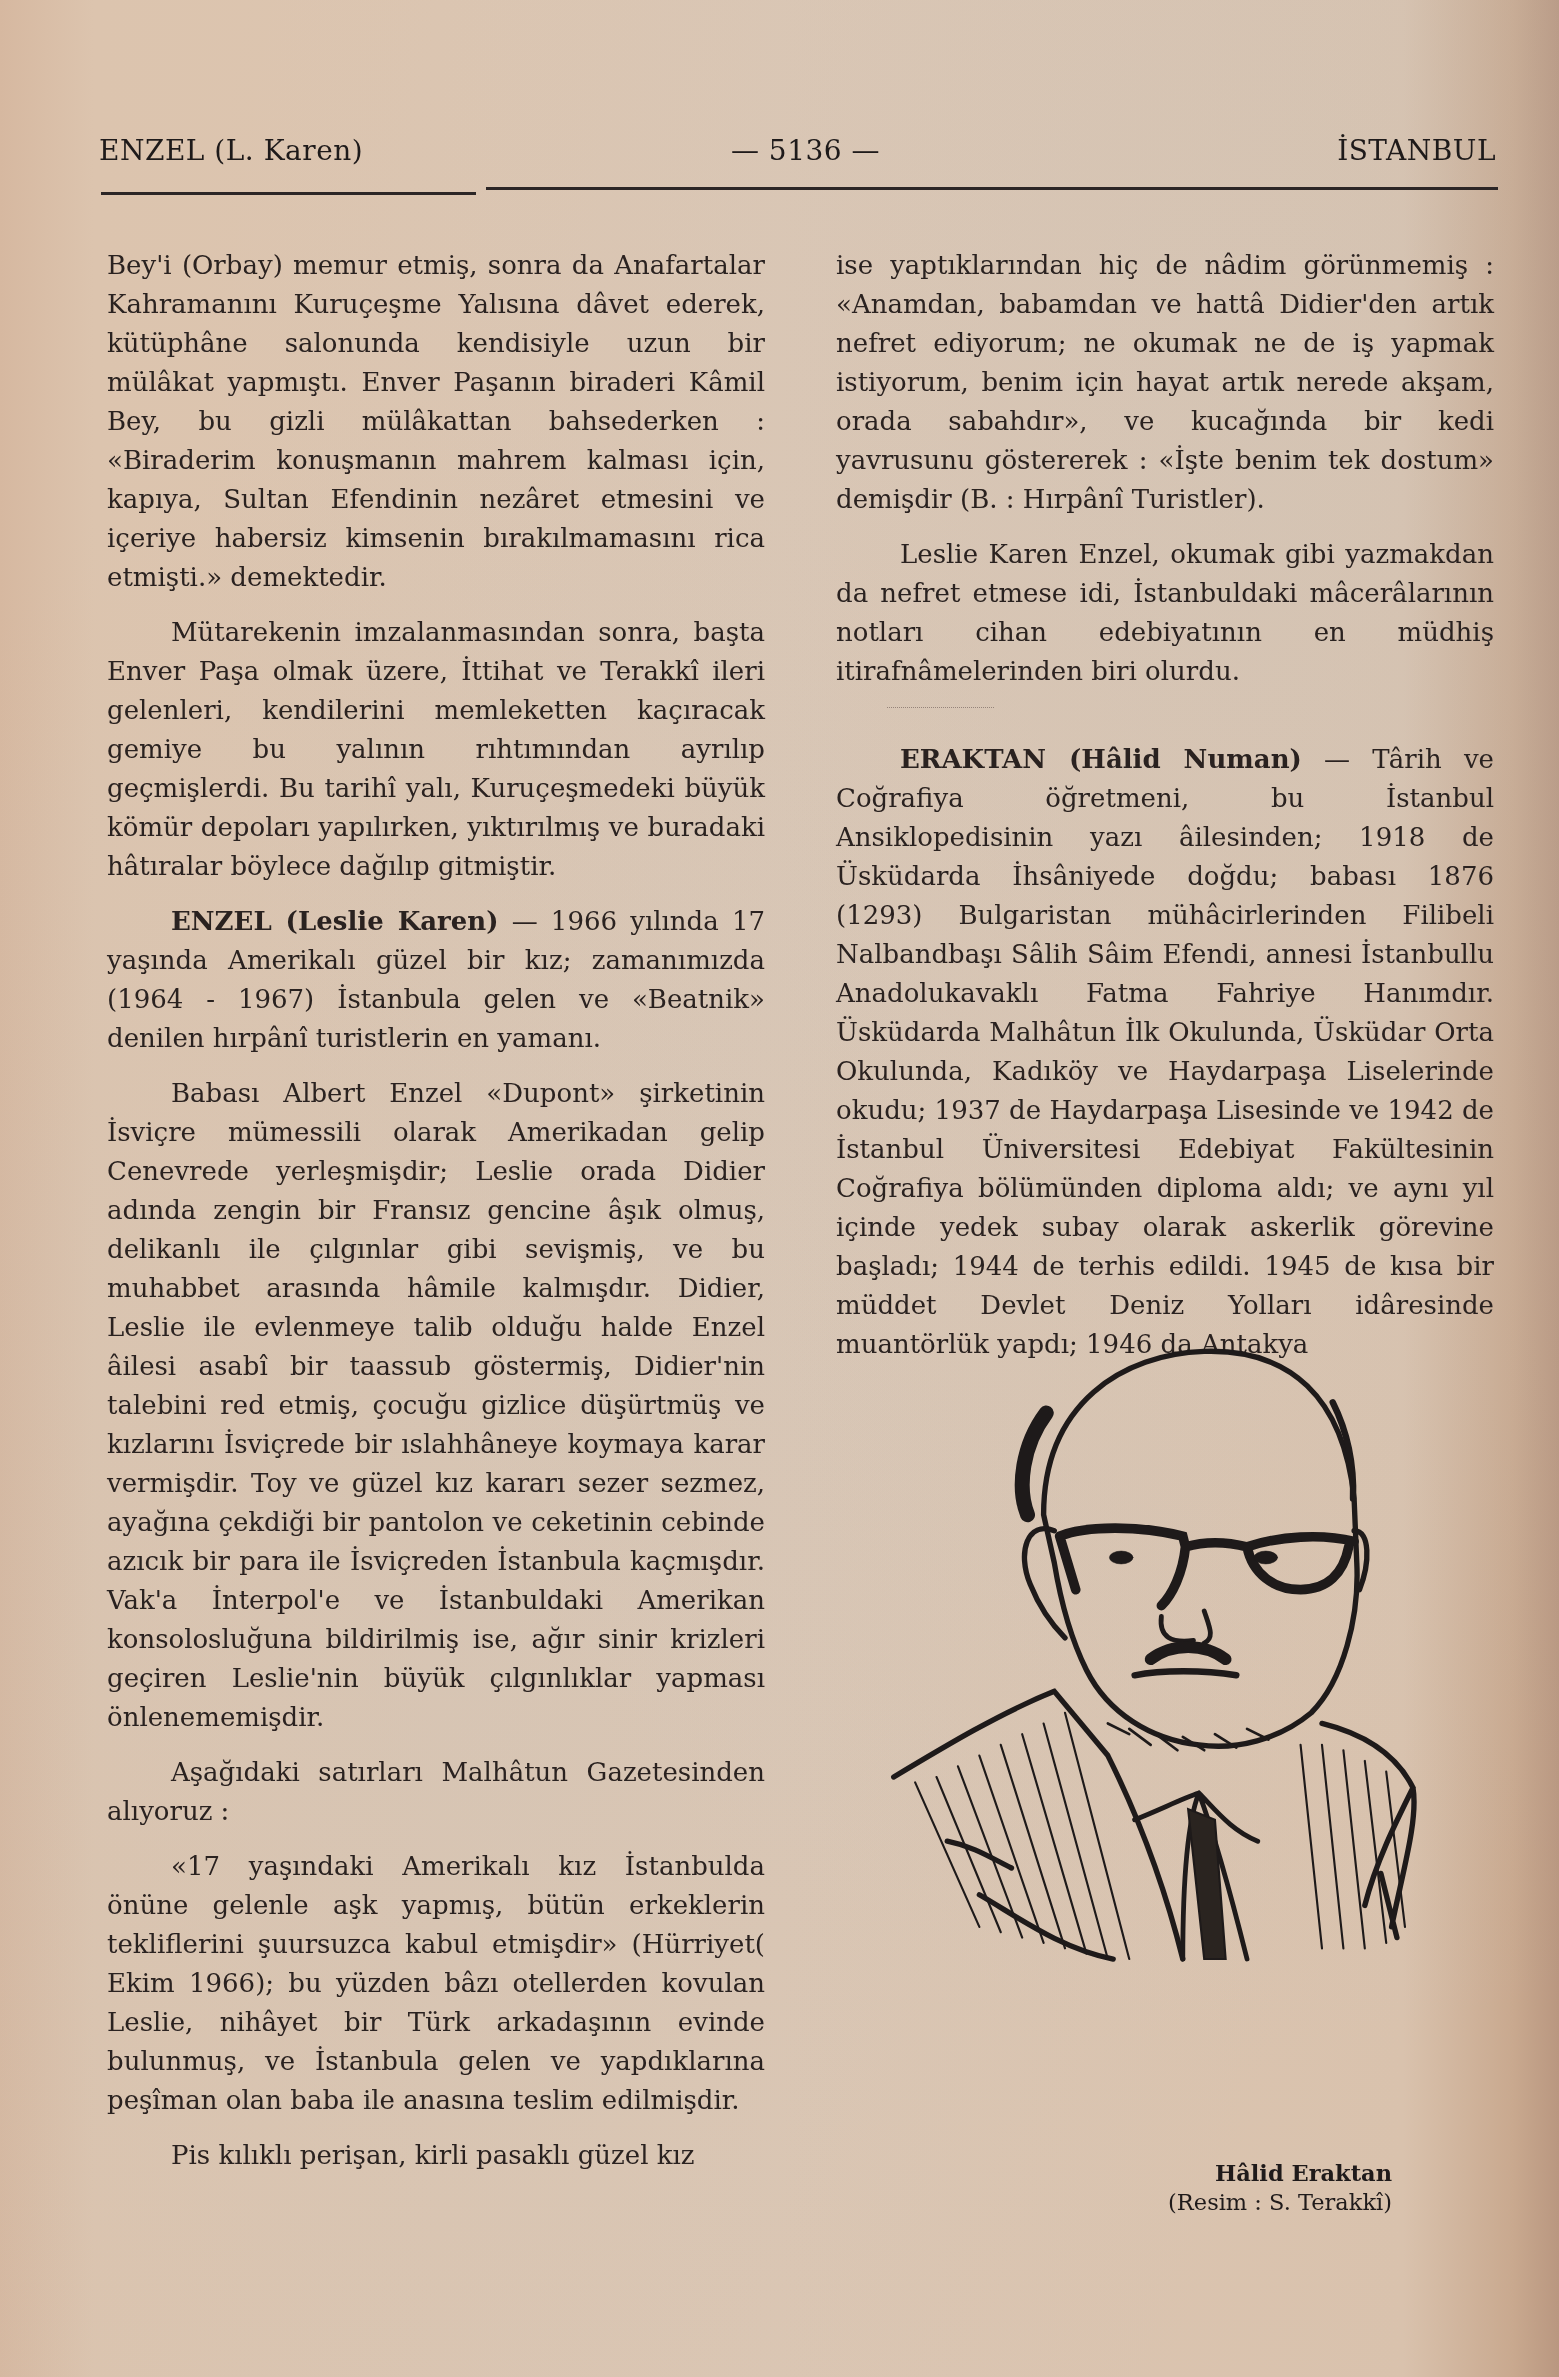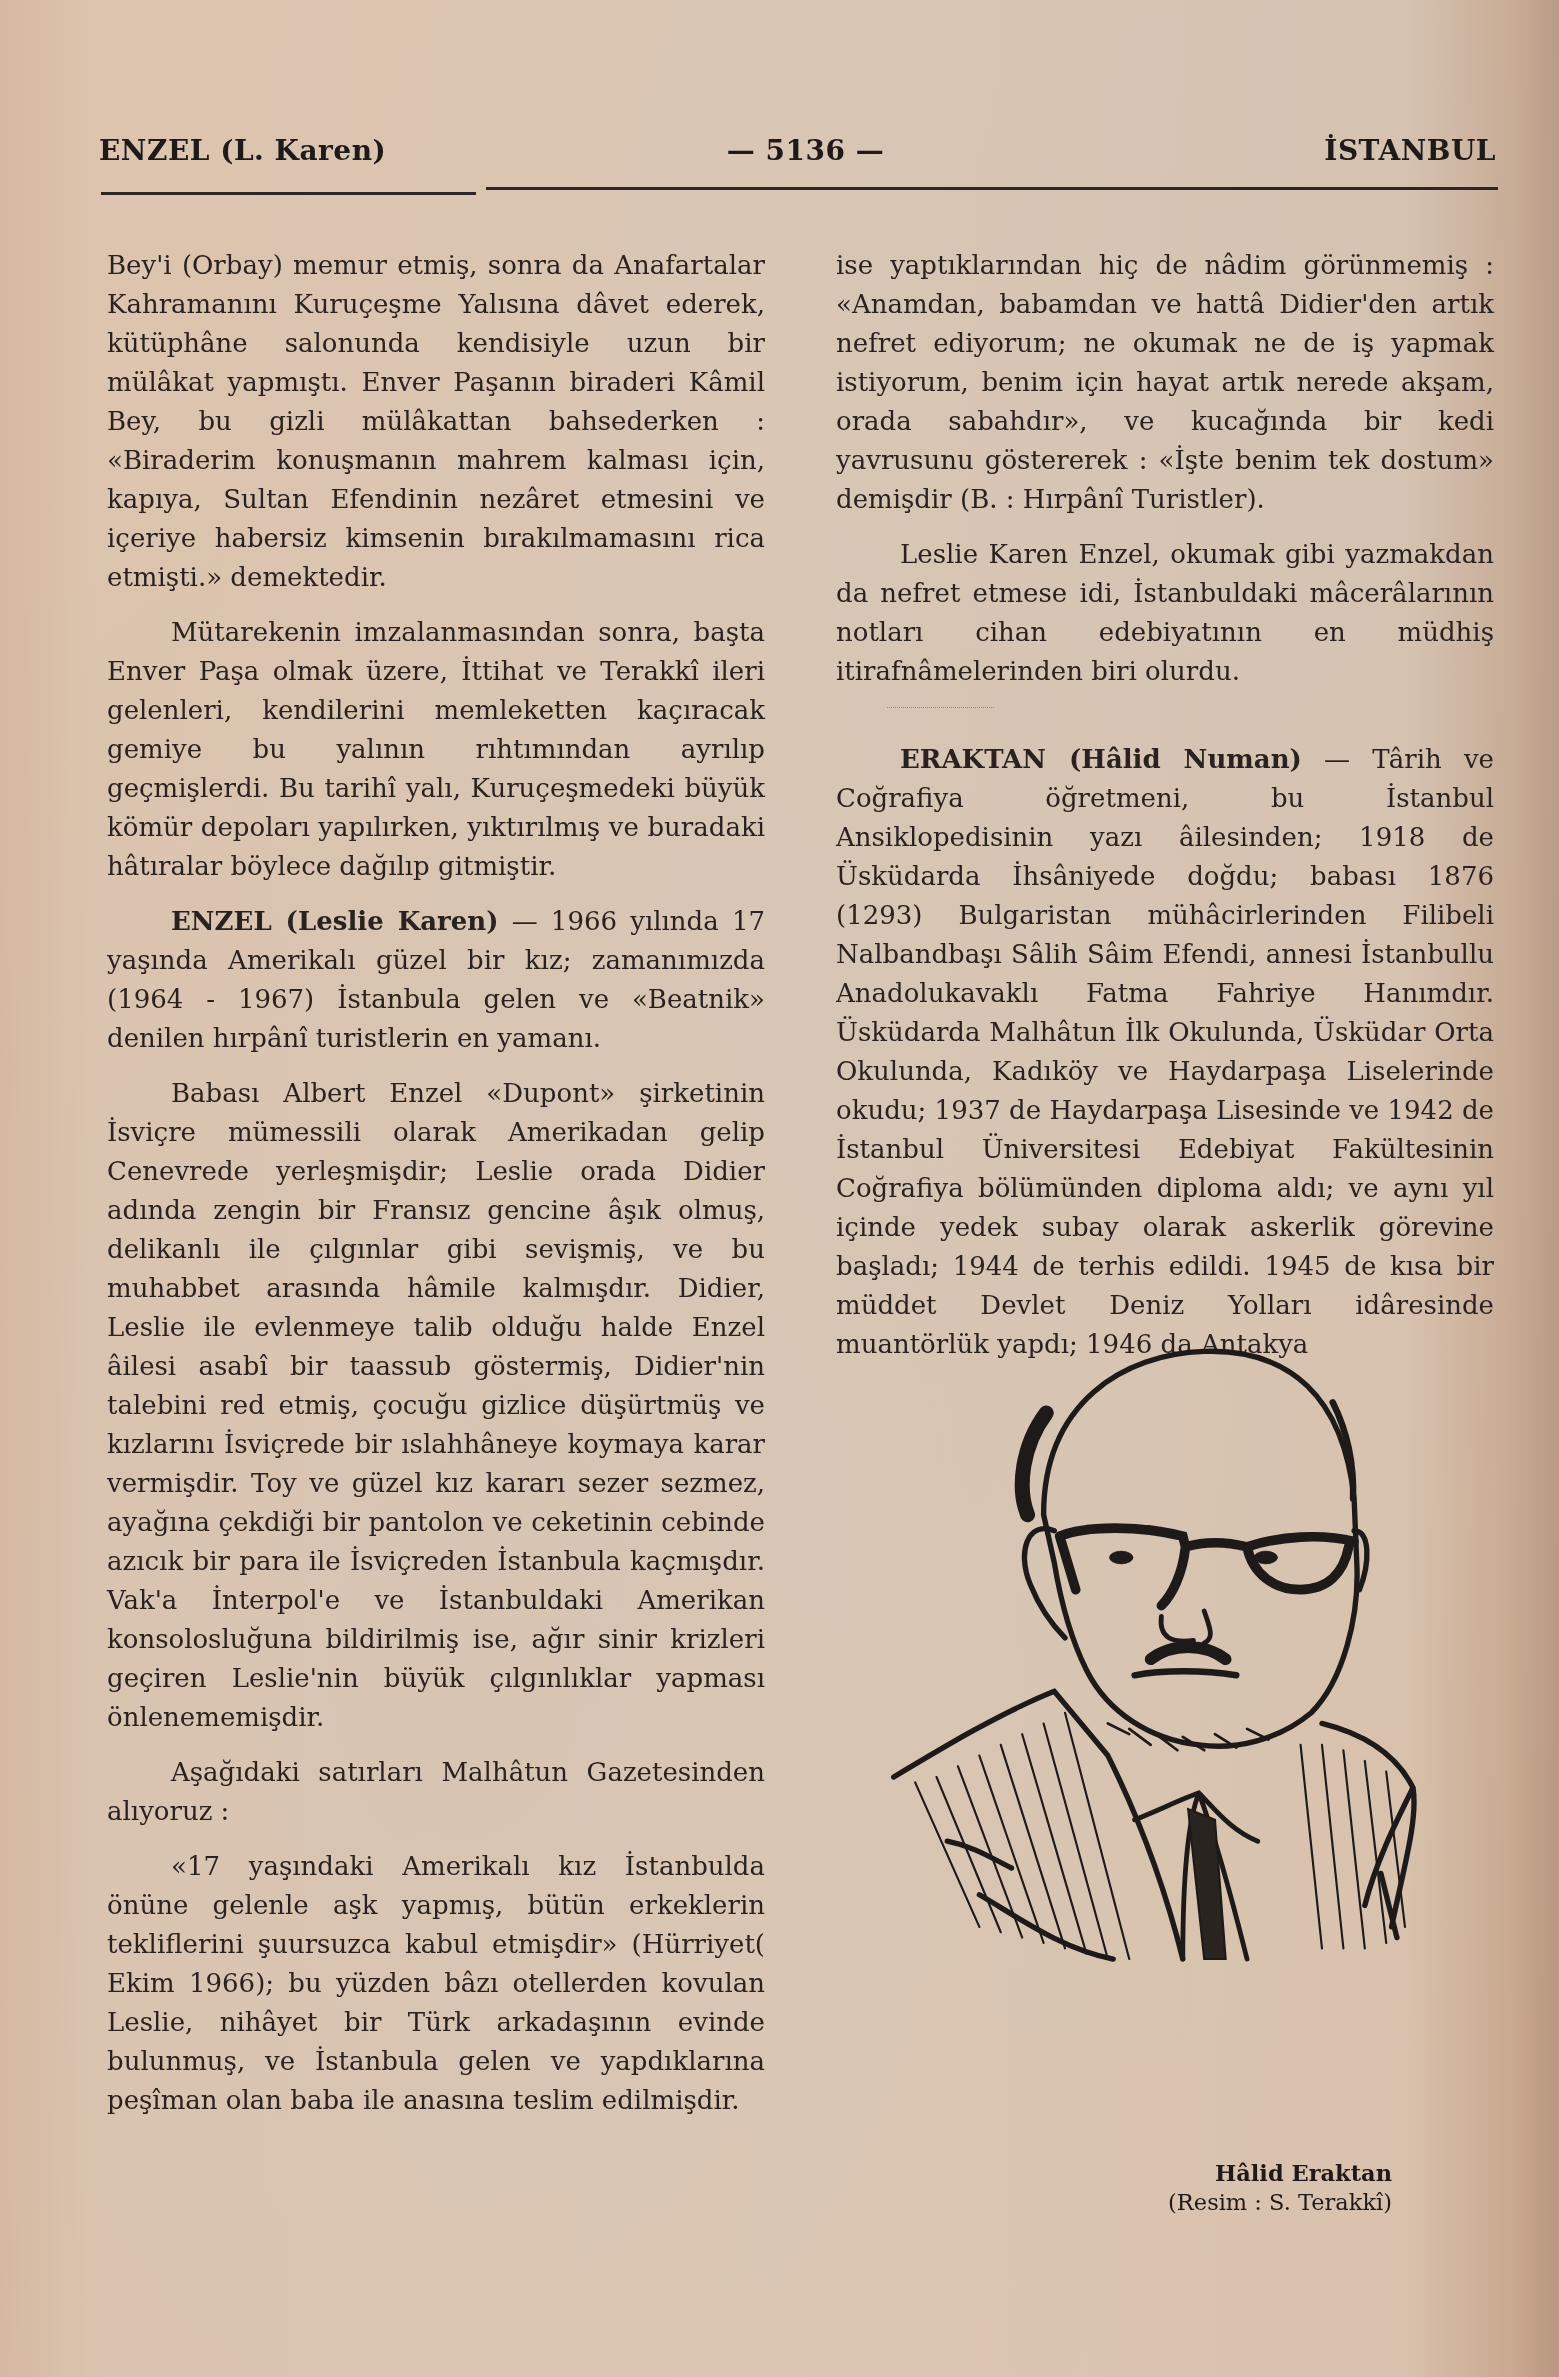--- a/index.html
+++ b/index.html
@@ -11,21 +11,21 @@
     position: relative; width: 1559px; height: 2377px;
     background:
       radial-gradient(ellipse at 80% 20%, rgba(190,200,205,0.18), rgba(0,0,0,0) 60%),
       radial-gradient(ellipse at 30% 70%, rgba(185,195,200,0.15), rgba(0,0,0,0) 55%),
       linear-gradient(90deg, #d6b8a0 0%, #dcc4ae 6%, #dcc6b2 50%, #d9c2ad 90%, #c9a98f 97%, #b99780 100%);
     font-family: "DejaVu Serif", "Liberation Serif", serif;
     color: #2a2220;
   }
   .header {
     position: absolute; top: 134px; left: 99px; width: 1397px; height: 37px;
-    font-family: "DejaVu Serif", serif; font-weight: bold; font-size: 28px;
+    font-family: "DejaVu Serif", serif; font-weight: normal; font-size: 28px;
     letter-spacing: 0.5px; color: #1e1a1a;
   }
   .header .left { position: absolute; left: 0; top: 0; }
   .header .center { position: absolute; left: 16px; right: 0; top: 0; text-align: center; }
   .header .right { position: absolute; right: 0; top: 0; }
   .rule-left {
     position: absolute; top: 192px; left: 101px; width: 375px; height: 2.7px; background: #2c2626;
   }
   .rule-right {
     position: absolute; top: 187px; left: 486px; width: 1012px; height: 2.7px; background: #2c2626;
@@ -71,20 +71,21 @@
   <div class="rule-left"></div>
   <div class="rule-right"></div>
 
   <div class="col col-left">
     <p>Bey'i (Orbay) memur etmiş, sonra da Anafartalar Kahramanını Kuruçeşme Yalısına dâvet ederek, kütüphâne salonunda kendisiyle uzun bir mülâkat yapmıştı. Enver Paşanın biraderi Kâmil Bey, bu gizli mülâkattan bahsederken : «Biraderim konuşmanın mahrem kalması için, kapıya, Sultan Efendinin nezâret etmesini ve içeriye habersiz kimsenin bırakılmamasını rica etmişti.» demektedir.</p>
     <p class="indent">Mütarekenin imzalanmasından sonra, başta Enver Paşa olmak üzere, İttihat ve Terakkî ileri gelenleri, kendilerini memleketten kaçıracak gemiye bu yalının rıhtımından ayrılıp geçmişlerdi. Bu tarihî yalı, Kuruçeşmedeki büyük kömür depoları yapılırken, yıktırılmış ve buradaki hâtıralar böylece dağılıp gitmiştir.</p>
     <p class="indent"><span class="bold">ENZEL (Leslie Karen)</span><span> — 1966 yılında 17 yaşında Amerikalı güzel bir kız; zamanımızda (1964 - 1967) İstanbula gelen ve «Beatnik» denilen hırpânî turistlerin en yamanı.</span></p>
     <p class="indent">Babası Albert Enzel «Dupont» şirketinin İsviçre mümessili olarak Amerikadan gelip Cenevrede yerleşmişdir; Leslie orada Didier adında zengin bir Fransız gencine âşık olmuş, delikanlı ile çılgınlar gibi sevişmiş, ve bu muhabbet arasında hâmile kalmışdır. Didier, Leslie ile evlenmeye talib olduğu halde Enzel âilesi asabî bir taassub göstermiş, Didier'nin talebini red etmiş, çocuğu gizlice düşürtmüş ve kızlarını İsviçrede bir ıslahhâneye koymaya karar vermişdir. Toy ve güzel kız kararı sezer sezmez, ayağına çekdiği bir pantolon ve ceketinin cebinde azıcık bir para ile İsviçreden İstanbula kaçmışdır. Vak'a İnterpol'e ve İstanbuldaki Amerikan konsolosluğuna bildirilmiş ise, ağır sinir krizleri geçiren Leslie'nin büyük çılgınlıklar yapması önlenememişdir.</p>
     <p class="indent">Aşağıdaki satırları Malhâtun Gazetesinden alıyoruz :</p>
     <p class="indent">«17 yaşındaki Amerikalı kız İstanbulda önüne gelenle aşk yapmış, bütün erkeklerin tekliflerini şuursuzca kabul etmişdir» (Hürriyet( Ekim 1966); bu yüzden bâzı otellerden kovulan Leslie, nihâyet bir Türk arkadaşının evinde bulunmuş, ve İstanbula gelen ve yapdıklarına peşîman olan baba ile anasına teslim edilmişdir.</p>
+    <p class="indent">Pis kılıklı perişan, kirli pasaklı güzel kız</p>
   </div>
 
   <div class="col col-right">
     <p>ise yaptıklarından hiç de nâdim görünmemiş : «Anamdan, babamdan ve hattâ Didier'den artık nefret ediyorum; ne okumak ne de iş yapmak istiyorum, benim için hayat artık nerede akşam, orada sabahdır», ve kucağında bir kedi yavrusunu göstererek : «İşte benim tek dostum» demişdir (B. : Hırpânî Turistler).</p>
     <p class="indent">Leslie Karen Enzel, okumak gibi yazmakdan da nefret etmese idi, İstanbuldaki mâcerâlarının notları cihan edebiyatının en müdhiş itirafnâmelerinden biri olurdu.</p>
     <span class="ornament"></span>
     <p class="indent"><span class="bold">ERAKTAN (Hâlid Numan)</span><span> — Târih ve Coğrafiya öğretmeni, bu İstanbul Ansiklopedisinin yazı âilesinden; 1918 de Üsküdarda İhsâniyede doğdu; babası 1876 (1293) Bulgaristan mühâcirlerinden Filibeli Nalbandbaşı Sâlih Sâim Efendi, annesi İstanbullu Anadolukavaklı Fatma Fahriye Hanımdır. Üsküdarda Malhâtun İlk Okulunda, Üsküdar Orta Okulunda, Kadıköy ve Haydarpaşa Liselerinde okudu; 1937 de Haydarpaşa Lisesinde ve 1942 de İstanbul Üniversitesi Edebiyat Fakültesinin Coğrafiya bölümünden diploma aldı; ve aynı yıl içinde yedek subay olarak askerlik görevine başladı; 1944 de terhis edildi. 1945 de kısa bir müddet Devlet Deniz Yolları idâresinde muantörlük yapdı; 1946 da Antakya</span></p>
   </div>
 
   <svg class="portrait" viewBox="0 0 1160 1470">

